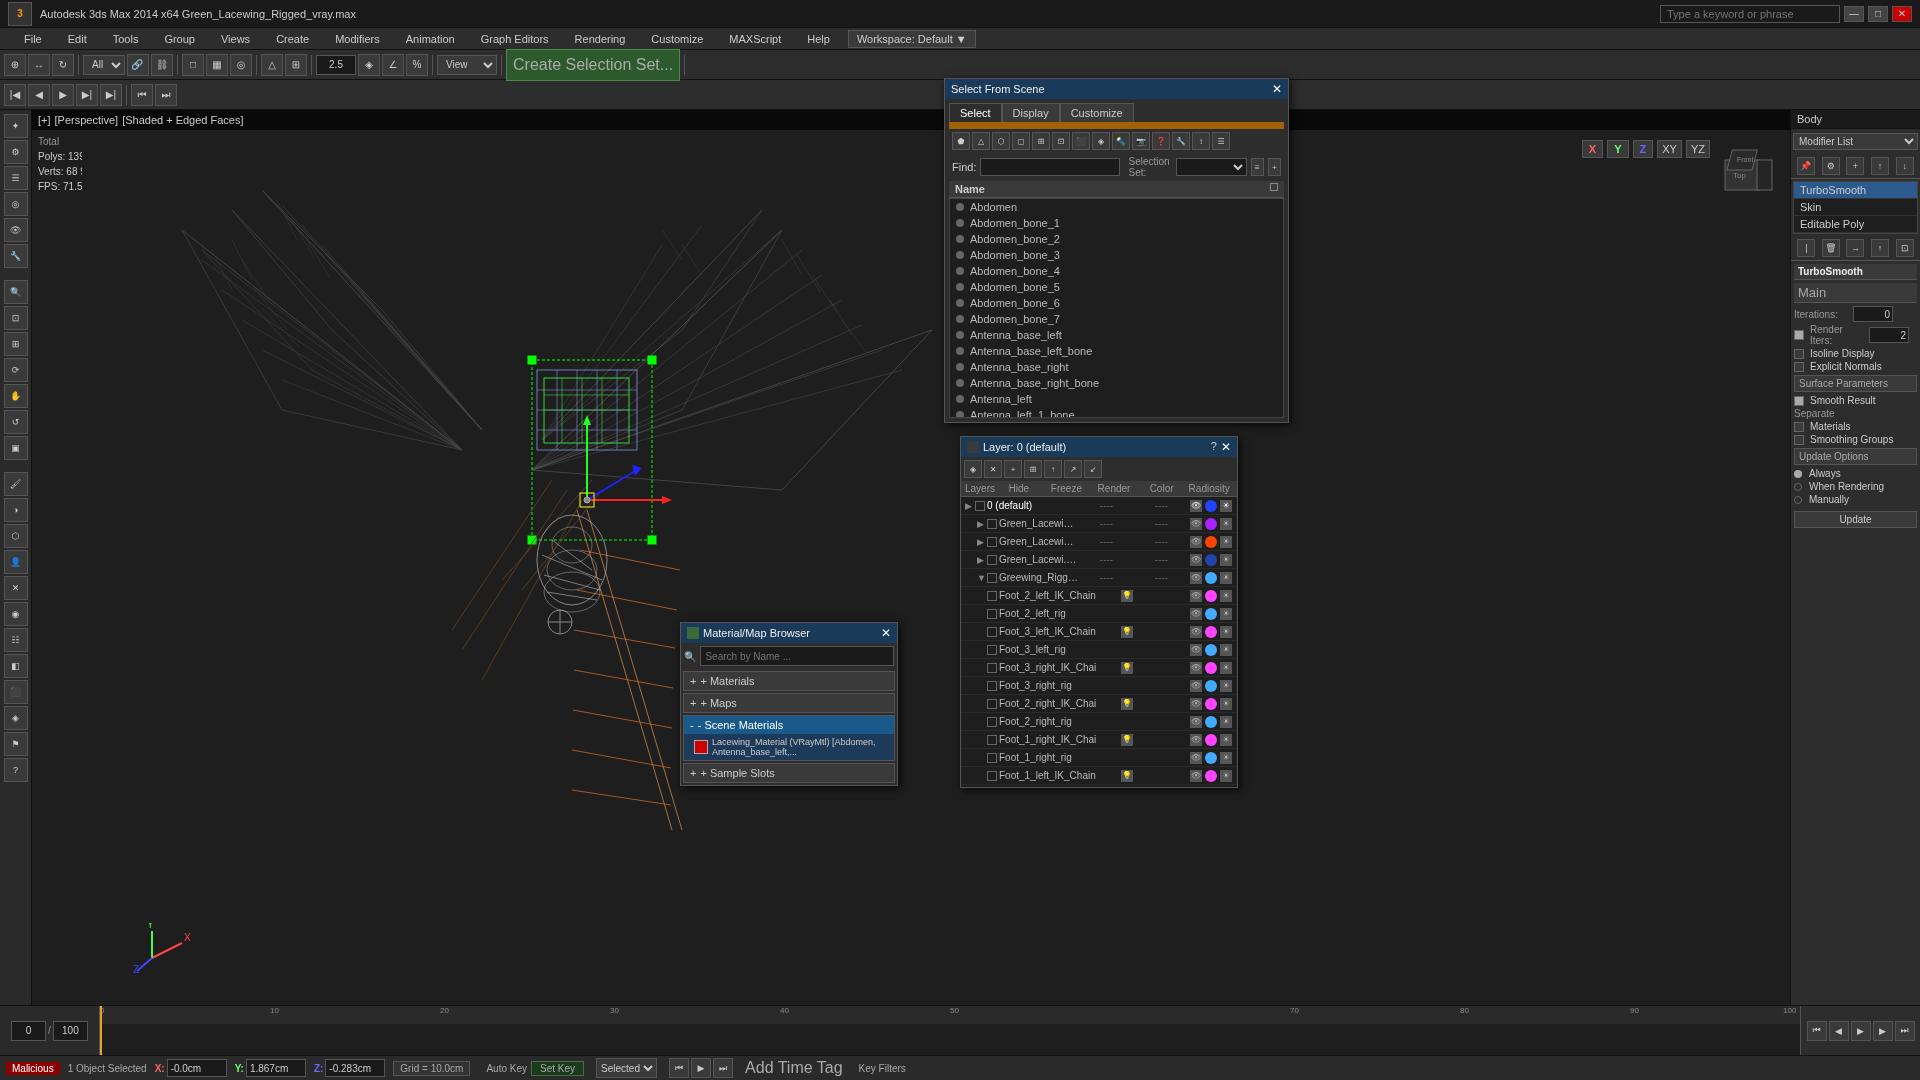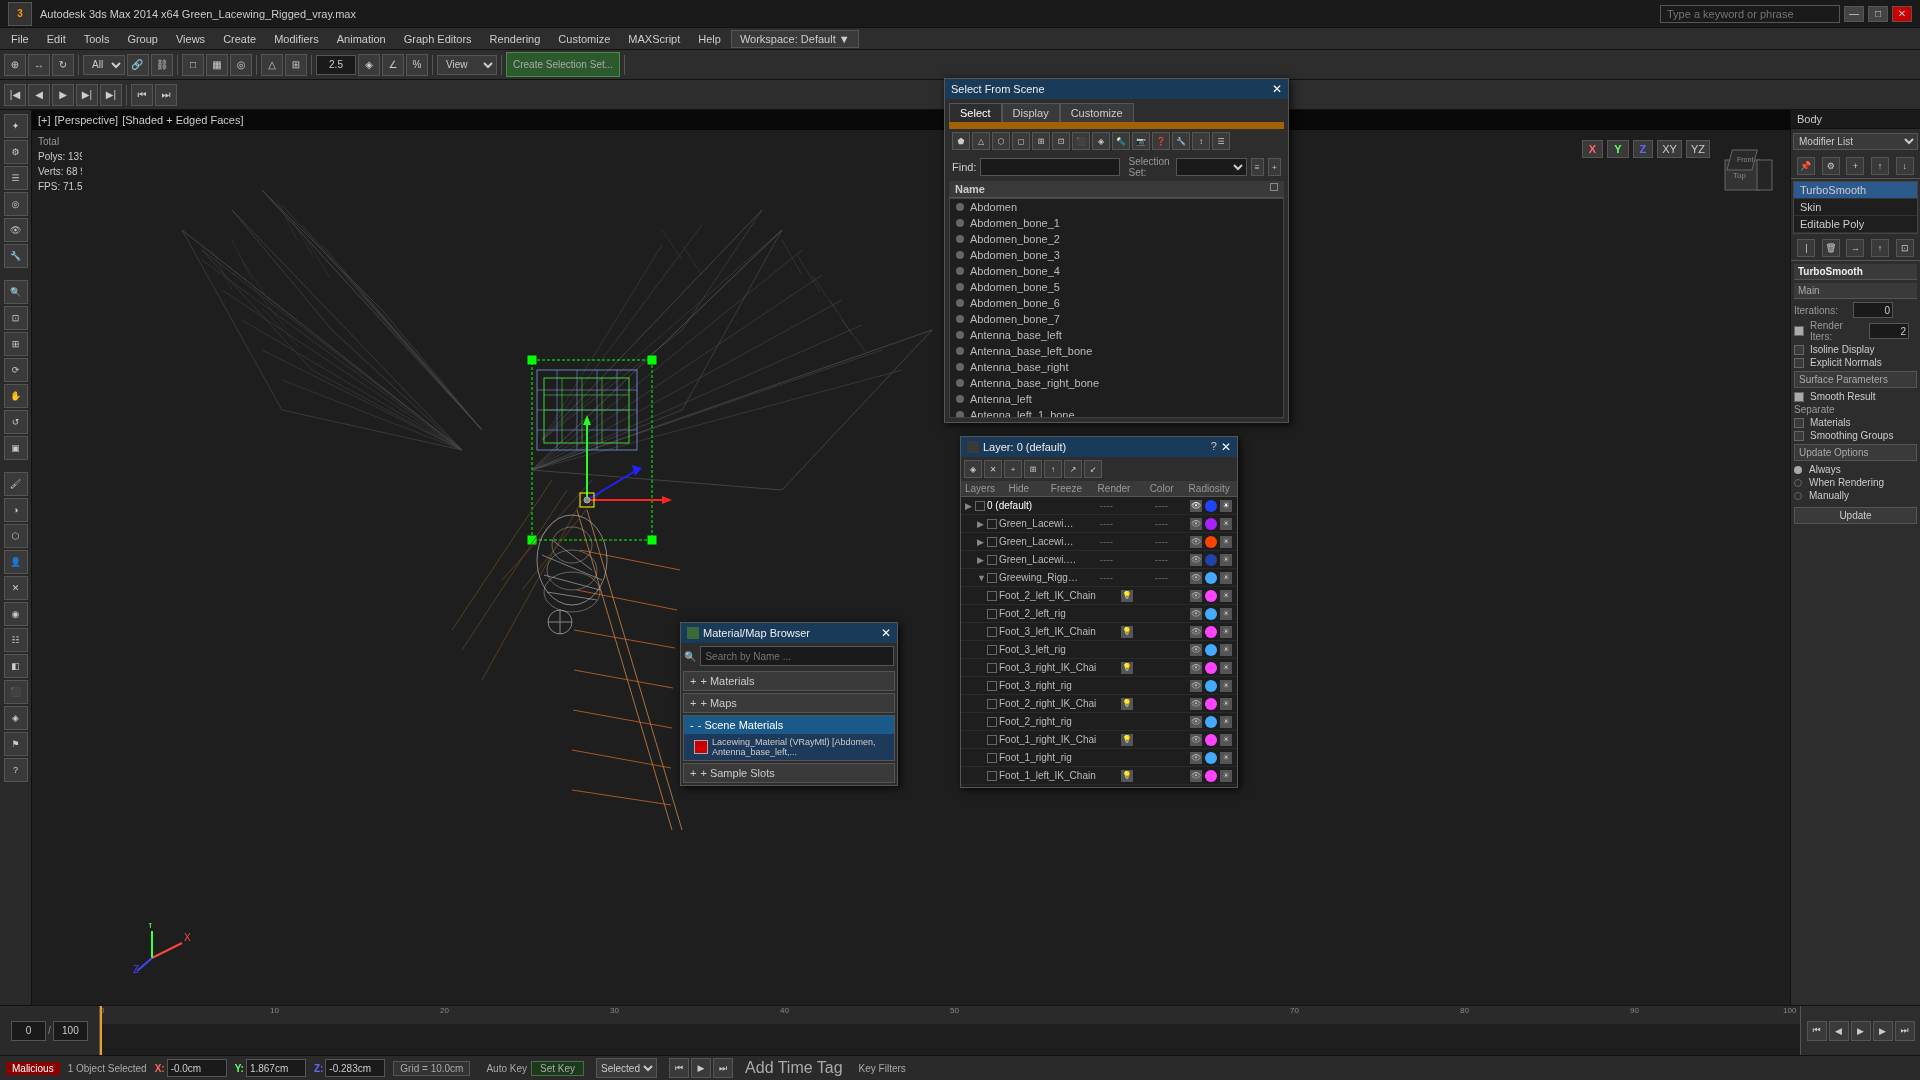--- a/index.html
+++ b/index.html
@@ -7,32 +7,32 @@
     
     
     #titlebar { height: 28px; background: #1a1a1a; display: flex; align-items: center; padding: 0 8px; justify-content: space-between; border-bottom: 1px solid #111; }
     #titlebar-left { display: flex; align-items: center; gap: 8px; }
     #titlebar-right { display: flex; align-items: center; gap: 4px; }
     .title-btn { width: 20px; height: 16px; background: #444; border: 1px solid #555; cursor: pointer; display: flex; align-items: center; justify-content: center; font-size: 10px; }
     .title-btn.close { background: #c00; }
     .logo-box { width: 24px; height: 24px; background: #333; border: 1px solid #555; display: flex; align-items: center; justify-content: center; color: #f90; font-weight: bold; font-size: 10px; }
     
     
-    #menubar { height: 22px; background: #2d2d2d; display: flex; align-items: center; padding: 0 3px; border-bottom: 1px solid #111; gap: 2px; }
+    #menubar { height: 22px; background: #2d2d2d; display: flex; align-items: center; padding: 0 16px; border-bottom: 1px solid #111; gap: 10px; }
     .menu-item { padding: 2px 8px; color: #ccc; font-size: 11px; cursor: pointer; }
     .workspace-box { background: #3a3a3a; border: 1px solid #555; padding: 2px 8px; font-size: 11px; color: #ccc; cursor: pointer; }
     .search-box { margin-left: auto; background: #1a1a1a; border: 1px solid #555; padding: 2px 6px; width: 180px; font-size: 11px; color: #888; }
     
     
     #toolbar { height: 30px; background: #2d2d2d; display: flex; align-items: center; padding: 0 4px; border-bottom: 1px solid #111; gap: 2px; }
     .tb-btn { width: 22px; height: 22px; background: #3a3a3a; border: 1px solid #555; cursor: pointer; display: flex; align-items: center; justify-content: center; font-size: 10px; color: #ccc; }
     .tb-sep { width: 1px; height: 20px; background: #555; margin: 0 2px; }
     .tb-input { width: 40px; height: 20px; background: #1a1a1a; border: 1px solid #555; color: #ccc; font-size: 10px; text-align: center; }
     .tb-dropdown { height: 20px; background: #3a3a3a; border: 1px solid #555; color: #ccc; font-size: 10px; cursor: pointer; padding: 0 4px; }
-    .green-btn { background: #2d5a2d; border: 1px solid #4a8a4a; color: #aaa; padding: 6px 6px; font-size: 10px; cursor: pointer; }
+    .green-btn { background: #2d5a2d; border: 1px solid #4a8a4a; color: #aaa; padding: 6px 6px; font-size: 16px; cursor: pointer; }
     
     
     #animbar { height: 30px; background: #2d2d2d; display: flex; align-items: center; padding: 0 4px; border-bottom: 1px solid #111; gap: 2px; }
     
     
     #main { display: flex; height: calc(1080px - 28px - 22px - 30px - 30px - 25px - 25px); }
     
     
     #left-toolbar { width: 32px; background: #2a2a2a; border-right: 1px solid #111; display: flex; flex-direction: column; align-items: center; padding: 4px 0; gap: 2px; }
     .lt-btn { width: 24px; height: 24px; background: #3a3a3a; border: 1px solid #555; cursor: pointer; display: flex; align-items: center; justify-content: center; font-size: 9px; color: #ccc; }
@@ -466,21 +466,21 @@
       <div class="mod-icon-btn">→</div>
       <div class="mod-icon-btn">↑</div>
       <div class="mod-icon-btn">⊡</div>
     </div>
 
     <div style="padding:3px;">
       <div style="background:#3a3a3a; padding:2px 4px; font-size:10px; font-weight:bold; color:#eee; cursor:pointer; border-bottom:1px solid #555; margin-bottom:3px;">
         <span>TurboSmooth</span>
       </div>
       
-      <div style="background:#3a3a3a; padding:2px 4px; font-size:10px; color:#aaa; cursor:pointer; border-bottom:1px solid #555; margin-bottom:3px;">
+      <div style="background:#3a3a3a; padding:2px 4px; font-size:13px; color:#aaa; cursor:pointer; border-bottom:1px solid #555; margin-bottom:3px;">
         <span>Main</span>
       </div>
       
       <div class="mod-row">
         <span class="mod-label">Iterations:</span>
         <input class="mod-input" type="text" value="0" style="">
       </div>
       
       <div class="mod-row">
         <div class="mod-checkbox checked"></div>

